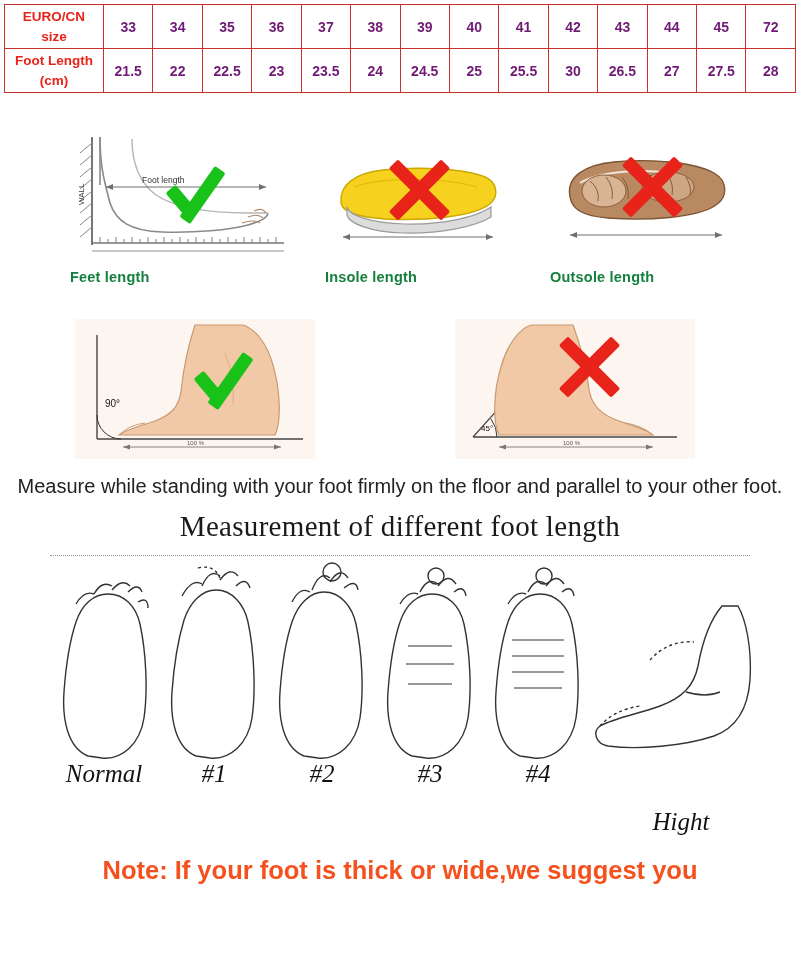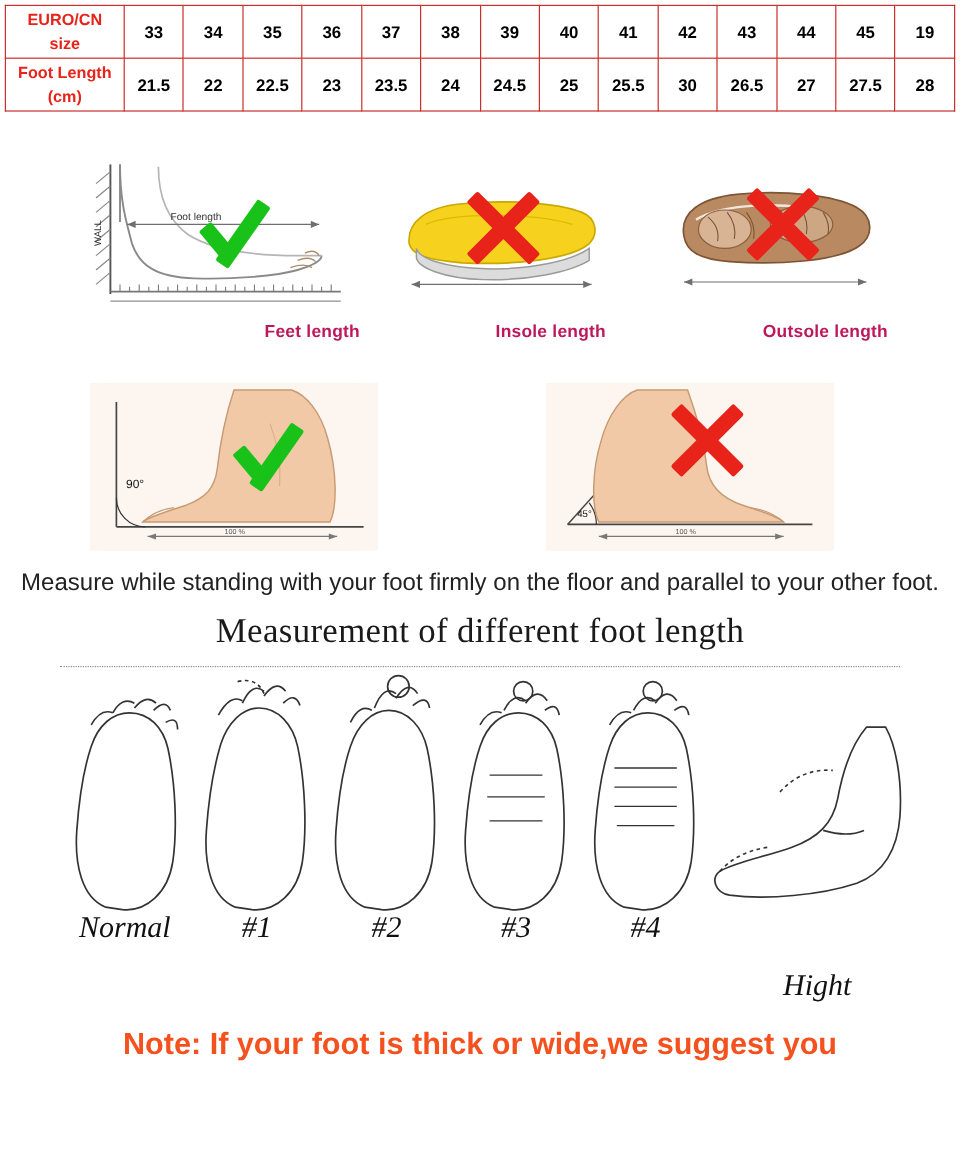--- a/index.html
+++ b/index.html
@@ -24,39 +24,39 @@
     table-layout: fixed;
   }
   .size-table td {
     border: 1px solid #c9302c;
     text-align: center;
     vertical-align: middle;
     font-size: 14px;
     font-weight: bold;
     height: 34px;
     padding: 2px 0;
-    color: #000000;
+    color: #701a75;
   }
   .size-table td.hdr {
     color: #e8231a;
     font-size: 13.5px;
     width: 98px;
     line-height: 1.45;
   }
 
   
   .fig-row {
     position: relative;
   }
 
   .panel-label {
-    text-align: right;
+    text-align: left;
     font-size: 14.5px;
     font-weight: bold;
-    color: #be185d;
+    color: #15803d;
     margin-top: 4px;
     letter-spacing: .2px;
   }
 
   
   .check {
     position: absolute;
     width: 0;
     height: 0;
   }
@@ -162,21 +162,21 @@
     <td>36</td>
     <td>37</td>
     <td>38</td>
     <td>39</td>
     <td>40</td>
     <td>41</td>
     <td>42</td>
     <td>43</td>
     <td>44</td>
     <td>45</td>
-    <td>19</td>
+    <td>72</td>
   </tr>
   <tr>
     <td class="hdr">
       <span>Foot Length</span><br>
       <span>(cm)</span>
     </td>
     <td>21.5</td>
     <td>22</td>
     <td>22.5</td>
     <td>23</td>

